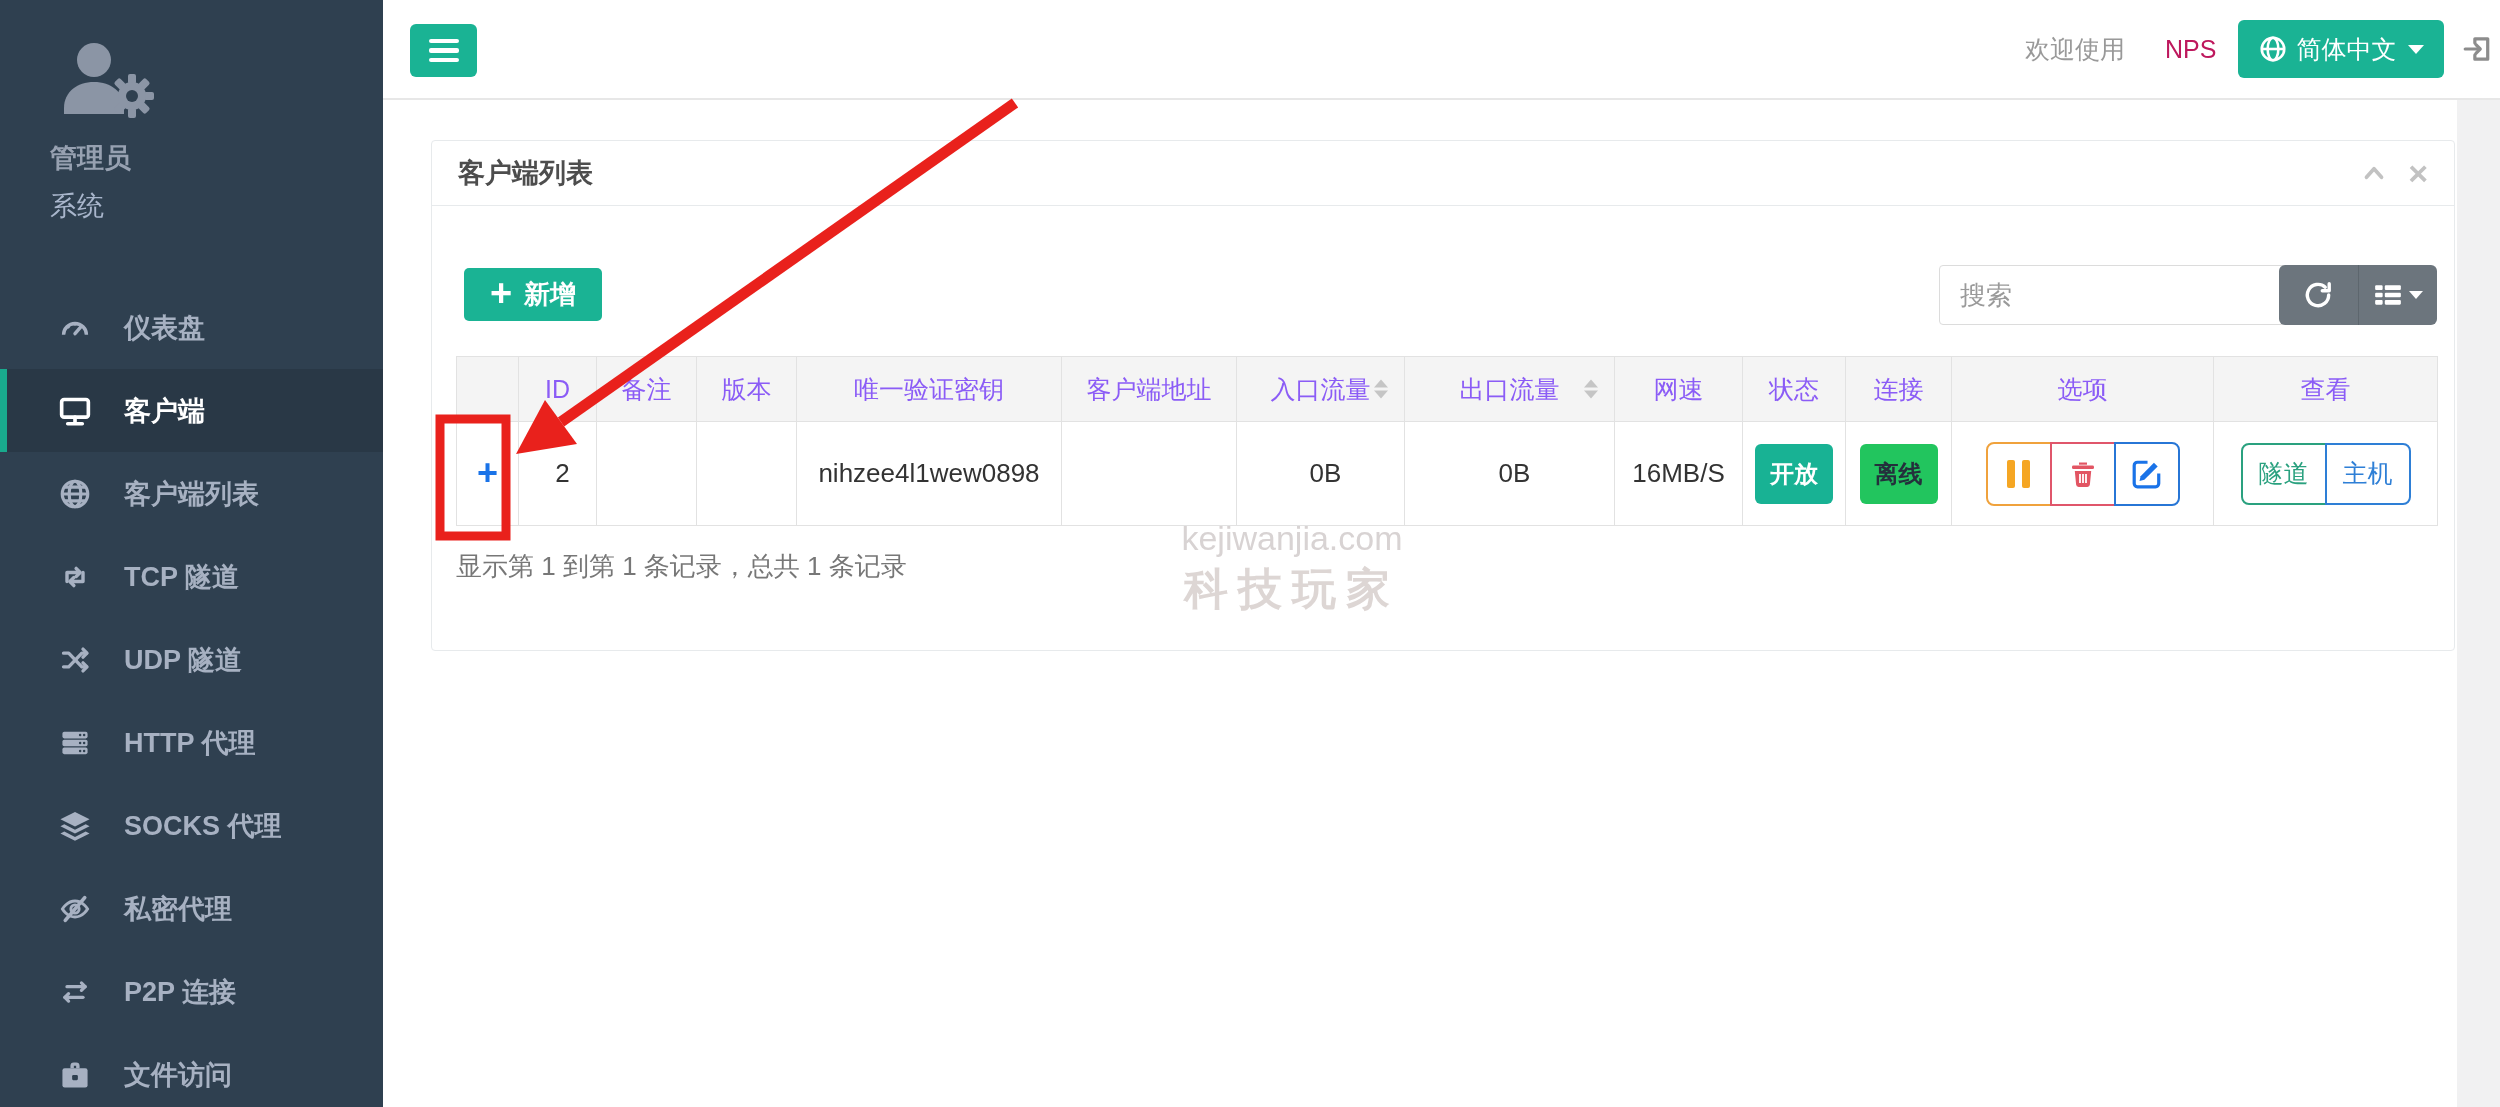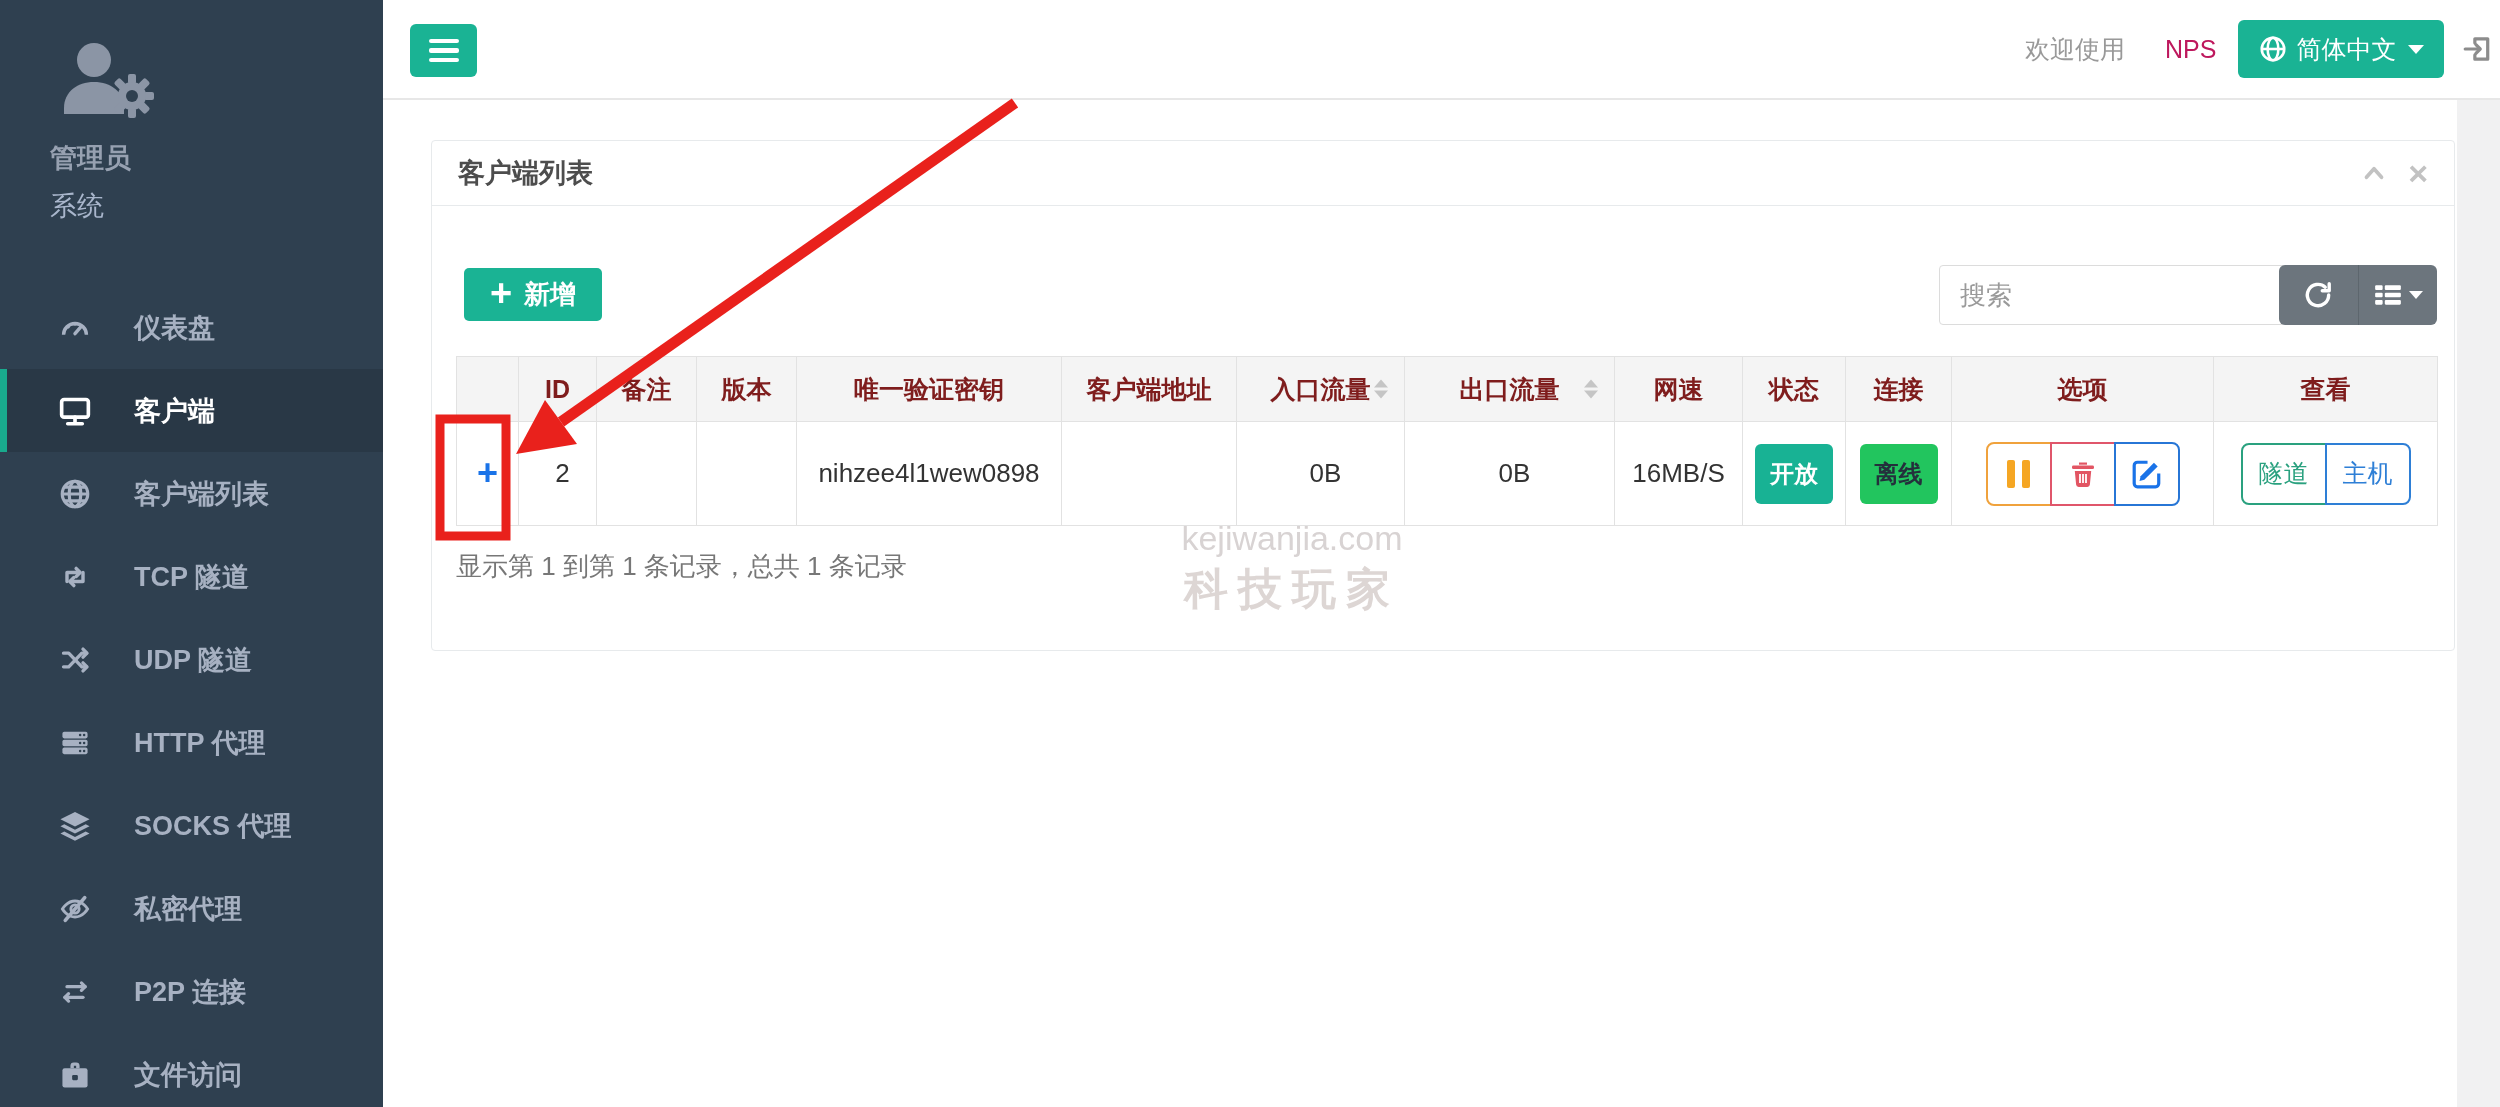--- a/index.html
+++ b/index.html
@@ -10,21 +10,21 @@
   }
 
   
   .sidebar { position:absolute; left:0; top:0; width:383px; height:1107px; background:#2f4050; z-index:2; }
   .profile { padding:38px 0 0 50px; }
   .profile-icon { position:relative; width:120px; height:86px; }
   .profile-name { margin-top:16px; font-size:27px; font-weight:bold; color:#97a1b1; }
   .profile-role { margin-top:12px; font-size:27px; color:#a9b6cc; }
   .menu { margin-top:62px; }
   .menu-item {
-    height:83px; display:flex; align-items:center; gap:40px;
+    height:83px; display:flex; align-items:center; gap:30px;
     padding-left:56px; color:#a7b1c2; font-size:27px; font-weight:bold; cursor:pointer;
   }
   .menu-item .mi-icon { width:38px; height:34px; flex:0 0 38px; display:flex; align-items:center; justify-content:center; }
   .menu-item.active { background:#293846; color:#ffffff; border-left:7px solid #19aa8d; padding-left:49px; }
 
   
   .navbar { position:absolute; left:383px; top:0; width:2117px; height:100px; background:#fff; border-bottom:2px solid #e7e7e7; z-index:3; }
   .hamburger { position:absolute; left:27px; top:24px; width:67px; height:53px; background:#1ab394; border-radius:6px;
     display:flex; flex-direction:column; align-items:center; justify-content:center; gap:5px; cursor:pointer; }
   .hamburger i { display:block; width:30px; height:4.5px; background:#fff; border-radius:2px; }
@@ -59,21 +59,21 @@
   .search-input::placeholder { color:#9a9a9a; }
   .btn-group-gray { position:absolute; left:1847px; top:124px; width:158px; height:60px; background:#6c757d; border-radius:6px;
     display:flex; align-items:stretch; overflow:hidden; }
   .bg-btn { flex:1; display:flex; align-items:center; justify-content:center; gap:6px; cursor:pointer; border:none; background:transparent; }
   .bg-btn + .bg-btn { border-left:1px solid #5d666d; }
   .cols-caret { width:0; height:0; border-left:7px solid transparent; border-right:7px solid transparent; border-top:8px solid #fff; }
 
   
   table.grid { position:absolute; left:24px; top:215px; width:1981px; border-collapse:collapse; table-layout:fixed; }
   table.grid th, table.grid td { border:1px solid #e2e2e2; }
-  table.grid th { height:65px; background:#f4f4f4; font-size:25px; font-weight:bold; color:#7f1d1d; text-align:center; position:relative; }
+  table.grid th { height:65px; background:#f4f4f4; font-size:25px; font-weight:normal; color:#8b5cf6; text-align:center; position:relative; }
   table.grid td { height:104px; background:#fff; font-size:26px; color:#333; text-align:center; }
   td.cell-left { text-align:left; padding-left:10px; }
   .sort-carets { position:absolute; right:16px; top:50%; transform:translateY(-50%); display:flex; flex-direction:column; gap:3px; }
   .sc-up { width:0; height:0; border-left:7px solid transparent; border-right:7px solid transparent; border-bottom:8px solid #c5c5c5; }
   .sc-down { width:0; height:0; border-left:7px solid transparent; border-right:7px solid transparent; border-top:8px solid #c5c5c5; }
   .expand-plus { color:#1a73e8; font-size:36px; font-weight:bold; cursor:pointer; line-height:1; }
 
   .badge { display:inline-block; padding:18px 15px; border-radius:6px; font-size:24px; font-weight:bold; line-height:1; }
   .badge-open { background:#18b294; color:#fff; }
   .badge-offline { background:#22c55e; color:#24303c; }

